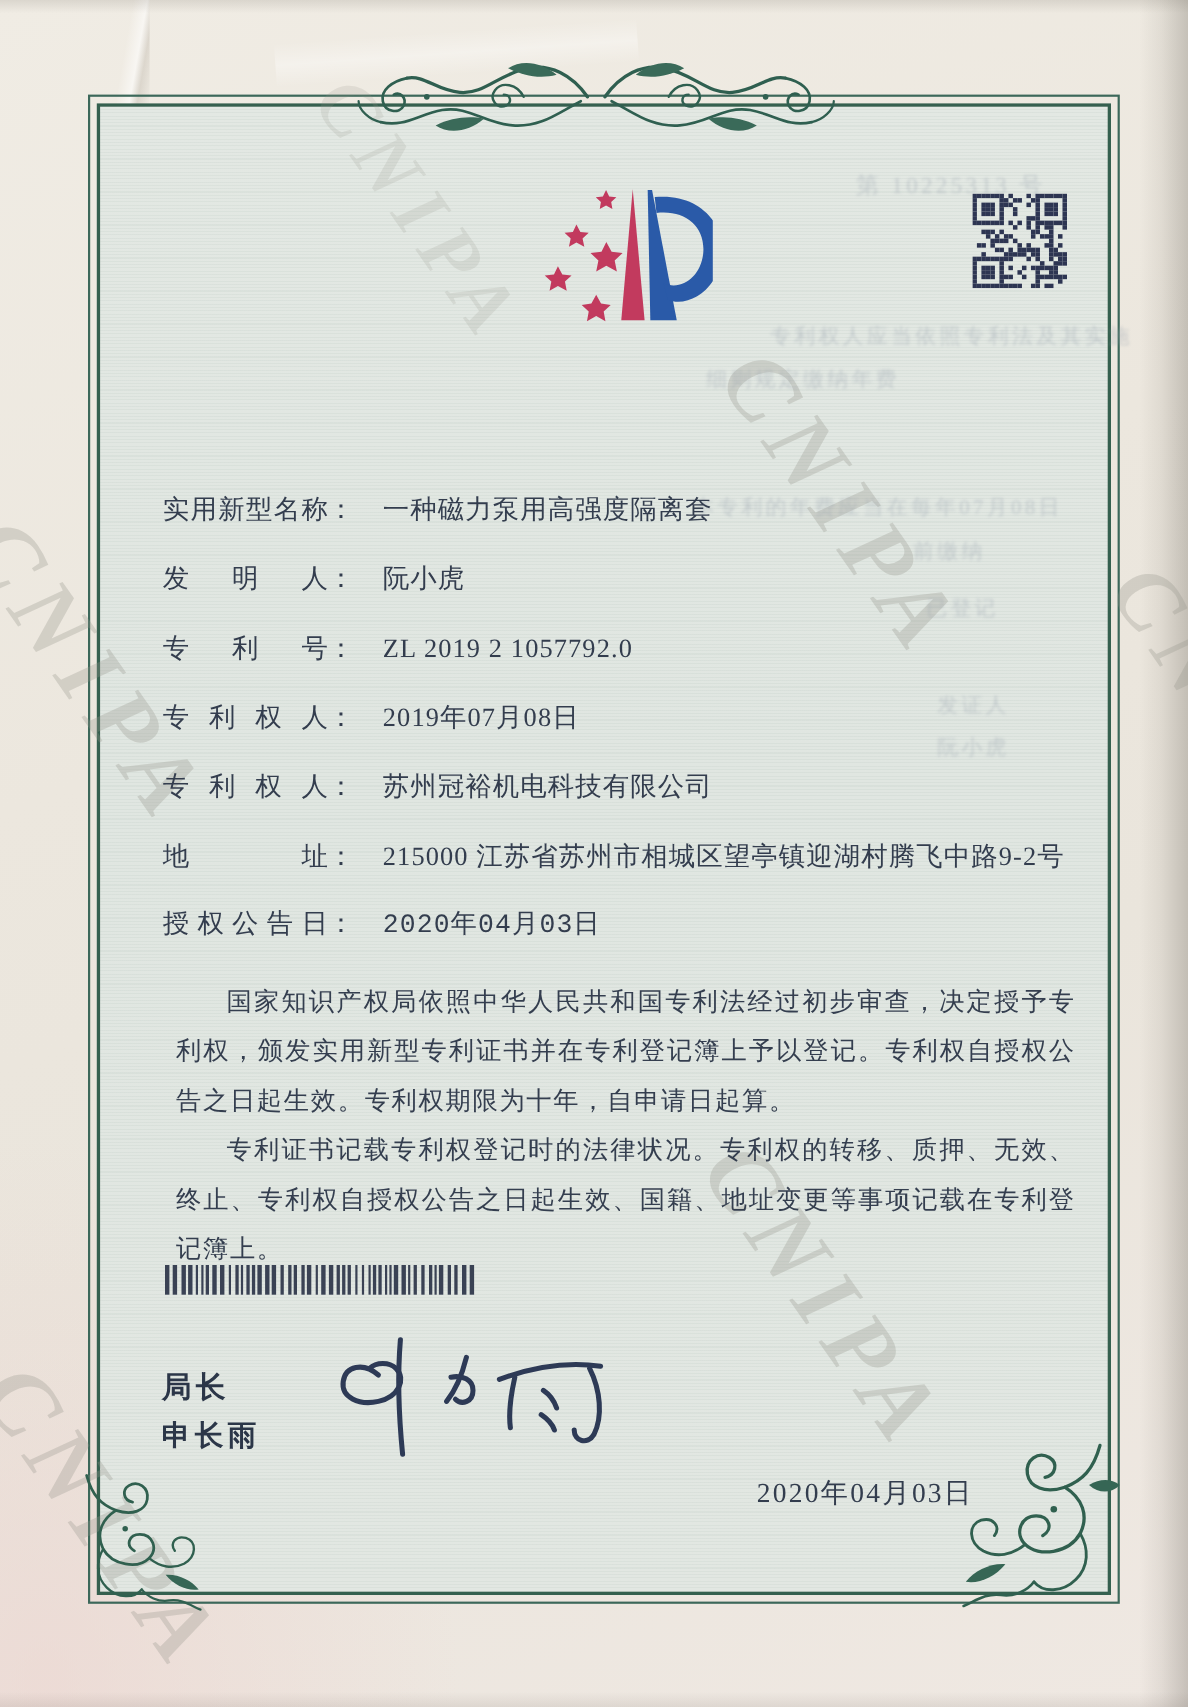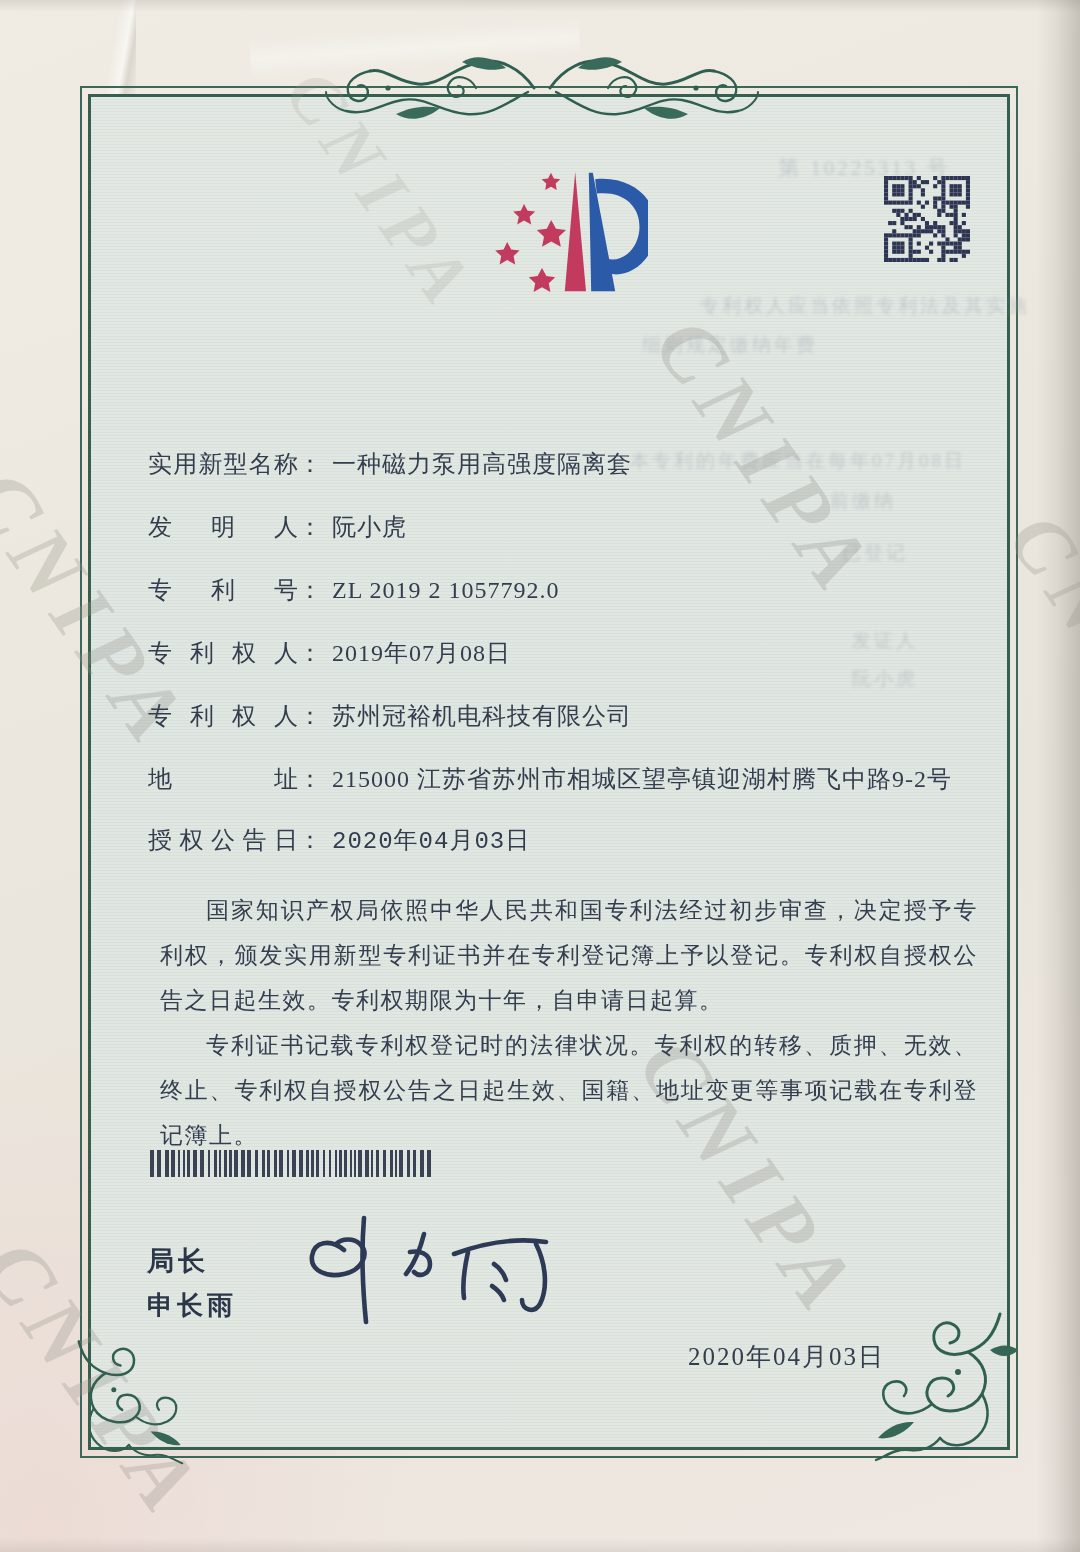--- a/index.html
+++ b/index.html
@@ -30,21 +30,21 @@
   .wm{position:absolute;font-style:italic;font-weight:700;transform:rotate(55deg);
     color:rgba(148,149,139,.30);letter-spacing:12px;pointer-events:none;}
   .bt{position:absolute;color:#97a1ad;opacity:.40;filter:blur(1.6px);letter-spacing:3px;white-space:nowrap;}
   
   .cert-no{position:absolute;left:138px;top:157px;font-size:23px;letter-spacing:5px;color:#38435a;}
   .title{position:absolute;left:140px;width:800px;top:310px;text-align:center;
     font-size:50px;font-weight:700;letter-spacing:13px;color:#2d3950;}
   .fields{position:absolute;left:148px;top:452px;font-size:24px;color:#333d4e;}
   .field-row{height:24px;margin-bottom:39px;line-height:24px;white-space:nowrap;}
   .flabel{display:inline-block;width:150px;text-align:justify;text-align-last:justify;vertical-align:top;}
-  .fvalue{margin-left:10px;letter-spacing:1px;}
+  .fvalue{margin-left:26px;letter-spacing:1px;}
   .grant-extra{position:absolute;left:418px;top:0;white-space:nowrap;}
   .grant-extra .glabel{letter-spacing:3px;}
   .paras{position:absolute;left:160px;top:888px;width:818px;font-size:23px;line-height:45px;
     letter-spacing:1.5px;color:#343e4f;text-align:justify;}
   .paras p{margin:0;text-indent:2em;}
   .barcode{position:absolute;left:150px;top:1150px;width:286px;height:27px;font-size:0;}
   .barcode i{display:inline-block;height:100%;}
   .commissioner-title{position:absolute;left:147px;top:1243px;font-size:27px;font-weight:600;
     color:#2b3648;font-family:"Liberation Sans","DejaVu Sans",sans-serif;letter-spacing:4px;}
   .commissioner-name{position:absolute;left:147px;top:1288px;font-size:26px;font-weight:600;

